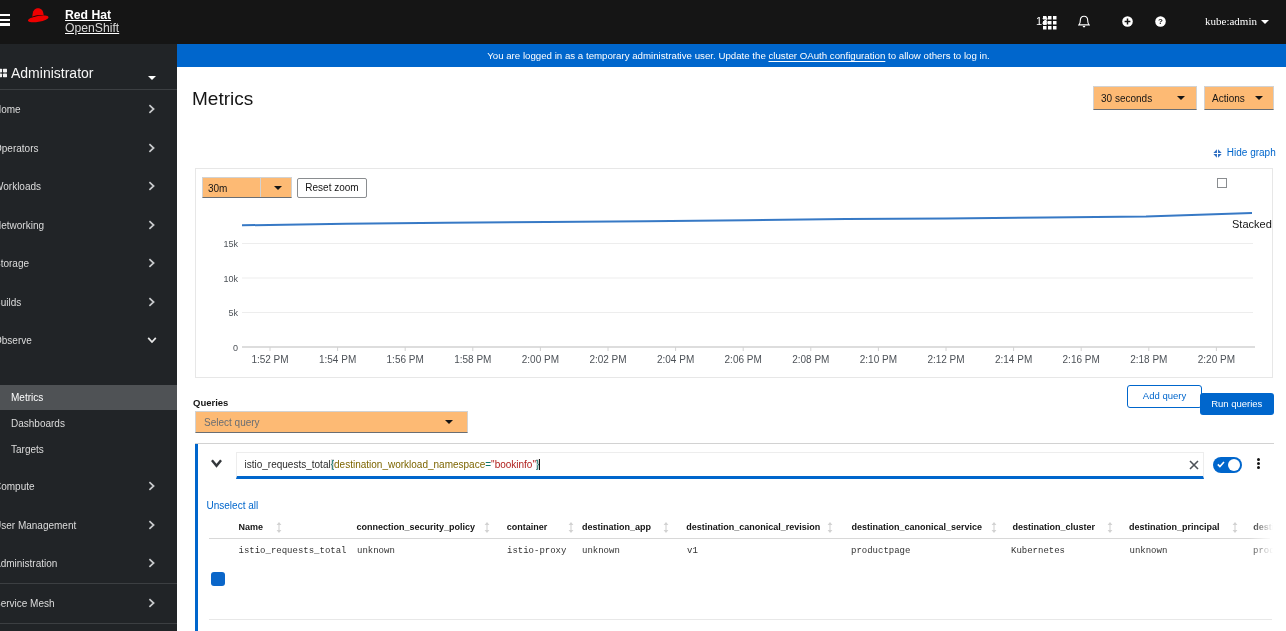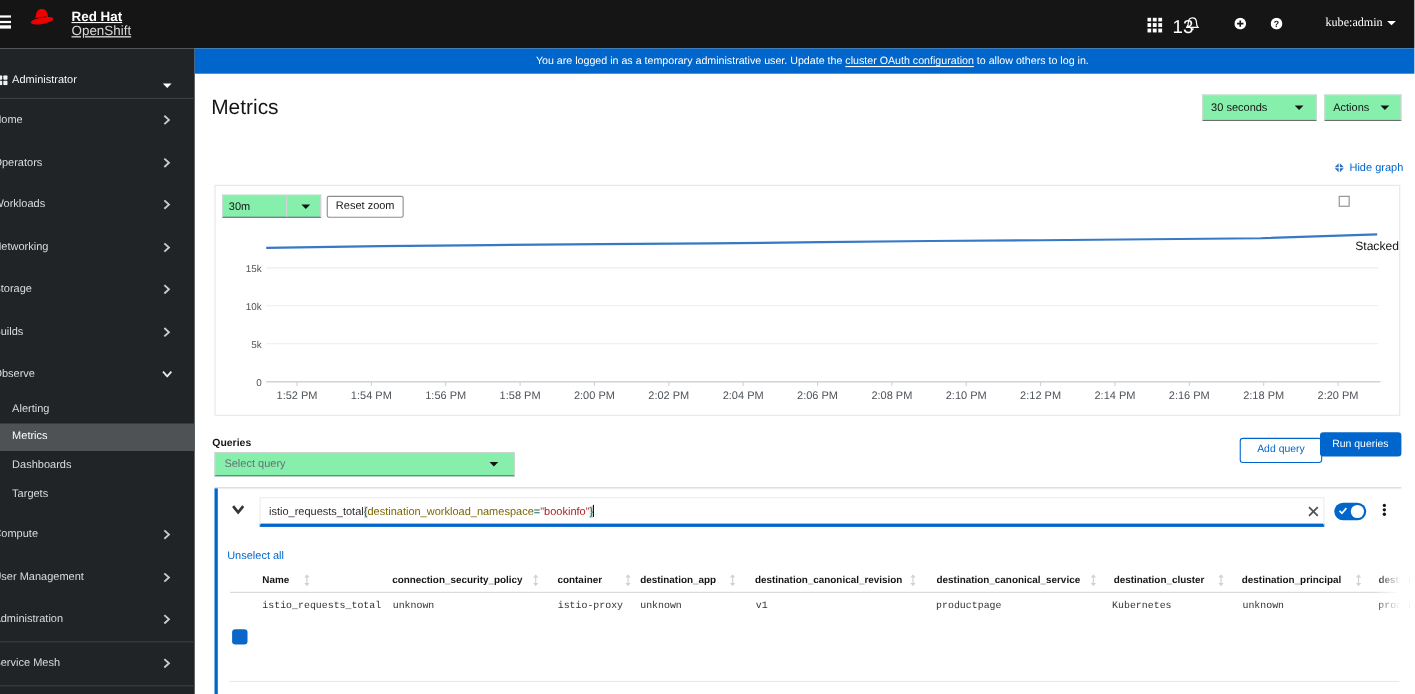--- a/index.html
+++ b/index.html
@@ -14,35 +14,35 @@
   .brand { position:absolute; left:65px; top:8.5px; line-height:13.2px; font-size:12.2px; color:#fff;text-decoration:underline; }
   .brand b { display:block; font-weight:700; }
   .brand span { color:#d8d8d8; }
   .mright { position:absolute; top:0; left:0; width:1286px; height:44px; }
   .mright .ic { position:absolute; top:0; }
   .caret { display:inline-block; width:0; height:0; border-left:4px solid transparent; border-right:4px solid transparent; border-top:4.6px solid #fff; vertical-align:middle; }
   .kube { position:absolute; left:1205px; top:15px; font-size:11px; color:#fff;font-family:Liberation Serif, serif; }
   
   .side { position:absolute; left:0; top:44px; width:177px; height:587px; background:#212427; overflow:hidden; }
   .persp { position:absolute; left:0; top:0; width:177px; height:45px; }
-  .persp .ptxt { position:absolute; left:11px; top:28.5px; transform:translateY(-50%); font-size:10px; color:#f5f5f5; }
+  .persp .ptxt { position:absolute; left:11px; top:28.5px; transform:translateY(-50%); font-size:14px; color:#f5f5f5; }
   .persp .pic { position:absolute; left:-2px; top:29px; transform:translateY(-50%); }
   .persp .caret { position:absolute; left:148px; top:32px; }
   .psep { position:absolute; left:0; top:44.6px; width:177px; height:1px; background:#3c3f42; }
   .nav1 { position:absolute; left:0; width:177px; height:38.5px; }
   .nav1 .t { position:absolute; left:-6px; top:50%; transform:translateY(-50%); font-size:10px; color:#dcdcdc; }
   .nav1 svg.chev { position:absolute; right:22px; top:50%; transform:translateY(-50%); }
   .nav2 { position:absolute; left:0; width:177px; height:25.6px; }
   .nav2 .t { position:absolute; left:11px; top:50%; transform:translateY(-50%); font-size:10px; color:#dcdcdc; }
   .nav2.act { background:#4f5255; }
   
   .banner { position:absolute; left:177px; top:44px; width:1109px; height:23px; background:#0066cc; color:#fff; font-size:9.7px; text-align:center; line-height:23px; }
   .banner u { text-underline-offset:1.5px; }
   
-  .sel { position:absolute; background:#86efac; border:1px solid #d2d2d2; border-bottom-color:#6a6e73; font-size:10px; color:#151515; }
+  .sel { position:absolute; background:#fdba74; border:1px solid #d2d2d2; border-bottom-color:#6a6e73; font-size:10px; color:#151515; }
   .sel .lbl { position:absolute; left:7px; top:50%; transform:translateY(-50%); }
   .sel .scaret { position:absolute; width:0; height:0; border-left:4px solid transparent; border-right:4px solid transparent; border-top:4.6px solid #151515; top:50%; margin-top:-2px; }
   .btn { position:absolute; font-size:9.5px; border-radius:3px; text-align:center; }
   .link { color:#0066cc; font-size:10px; }
   .hdr { position:absolute; top:6.5px; font-size:9px; font-weight:bold; color:#151515; white-space:nowrap; }
   .sorti { position:absolute; top:6.5px; width:6px; height:11px; }
   .mv { position:absolute; top:31px; font-size:9px; font-family:"Liberation Mono", monospace; color:#333; white-space:nowrap; }
 </style>
 </head>
 <body>
@@ -70,21 +70,21 @@
           <rect x="10" y="5" width="3.5" height="3.5"></rect>
         <rect x="0" y="10" width="3.5" height="3.5"></rect>
           <rect x="5" y="10" width="3.5" height="3.5"></rect>
           <rect x="10" y="10" width="3.5" height="3.5"></rect>
       </g>
     </svg>
     <svg class="ic" style="left:1078px; top:15px;" width="12" height="13" viewBox="0 0 12 13">
       <path d="M6 1.2 C3.6 1.2 2.3 3 2.3 5.4 C2.3 8.3 1.5 9.3 0.9 9.9 L11.1 9.9 C10.5 9.3 9.7 8.3 9.7 5.4 C9.7 3 8.4 1.2 6 1.2 Z" fill="none" stroke="#fff" stroke-width="1.1"></path>
       <path d="M4.6 11 C4.8 11.9 5.3 12.4 6 12.4 C6.7 12.4 7.2 11.9 7.4 11 Z" fill="#fff"></path>
     </svg>
-    <div class="ic" style="left:1066px; top:15px; font-size:17px; color:#fff;">13</div>
+    <div class="ic" style="left:1036px; top:15px; font-size:11px; color:#fff;">13</div>
     <svg class="ic" style="left:1122px; top:15.5px;" width="11" height="11" viewBox="0 0 11 11">
       <circle cx="5.5" cy="5.5" r="5.3" fill="#fff"></circle>
       <path d="M5.5 2.6 V8.4 M2.6 5.5 H8.4" stroke="#151515" stroke-width="1.5"></path>
     </svg>
     <svg class="ic" style="left:1155px; top:15.5px;" width="11" height="11" viewBox="0 0 11 11">
       <circle cx="5.5" cy="5.5" r="5.3" fill="#fff"></circle>
       <text x="5.5" y="8.2" font-size="8" font-weight="bold" fill="#151515" text-anchor="middle" font-family="Liberation Sans, sans-serif">?</text>
     </svg>
     <div class="kube">kube:admin<span class="caret" style="margin-left:4px;"></span></div>
   </div>
@@ -138,23 +138,20 @@
       <span class="t">Builds</span>
       <svg class="chev" width="7" height="10" viewBox="0 0 7 10">
         <path d="M1.4 1.2 L5.6 5 L1.4 8.8" fill="none" stroke="#c9cbcd" stroke-width="1.7"></path>
       </svg>
     </div>
   <div class="nav1" style="top:277px;">
       <span class="t">Observe</span>
       <svg class="chev" style="right:20px;" width="10" height="7" viewBox="0 0 10 7">
         <path d="M1.2 1.4 L5 5.6 L8.8 1.4" fill="none" stroke="#e8e8e8" stroke-width="1.7"></path>
       </svg>
-    </div>
-  <div class="nav2" style="top:315px;">
-      <span class="t">Alerting</span>
     </div>
   <div class="nav2" style="top:340.6px;">
       <span class="t">Metrics</span>
     </div>
   <div class="nav2 act" style="top:340.6px;">
       <span class="t" style="color:#fff;">Metrics</span>
     </div>
   <div class="nav2" style="top:366.2px;">
       <span class="t">Dashboards</span>
     </div>
@@ -267,21 +264,21 @@
         <text x="750" y="194">2:12 PM</text>
         <text x="817.6" y="194">2:14 PM</text>
         <text x="885.2" y="194">2:16 PM</text>
         <text x="952.8" y="194">2:18 PM</text>
         <text x="1020.4" y="194">2:20 PM</text>
     </g>
   </svg>
 </div>
 
 <div class="abs" style="left:193px; top:396.5px; font-size:9.5px; font-weight:bold; color:#151515;">Queries</div>
-<div class="btn" style="left:1127px; top:398px; width:75px; height:22.5px; border:1px solid #0066cc; color:#0066cc; line-height:20.5px; background:#fff;">Add query</div>
+<div class="btn" style="left:1127px; top:385px; width:75px; height:22.5px; border:1px solid #0066cc; color:#0066cc; line-height:20.5px; background:#fff;">Add query</div>
 <div class="btn" style="left:1200px; top:392.5px; width:73.5px; height:22.5px; border:none; color:#fff; line-height:22.5px; background:#0066cc;">Run queries</div>
 <div class="sel" style="left:195px; top:411px; width:273px; height:21.5px;">
     <span class="lbl" style="left:8px; color:#6a6e73;">Select query</span>
     <span class="scaret" style="right:14px; border-top-color:#151515;"></span>
   </div>
 
 <div class="abs" style="left:195px; top:443px; width:1079px; height:188px; border-top:1px solid #d2d2d2;">
   <div class="abs" style="left:0; top:0; width:2.5px; height:188px; background:#0066cc;"></div>
   <svg class="abs" style="left:16px; top:14.5px;" width="11" height="9" viewBox="0 0 11 9">
       <path d="M0.9 1.2 L5.5 6.8 L10.1 1.2" fill="none" stroke="#33373b" stroke-width="2.5"></path>

